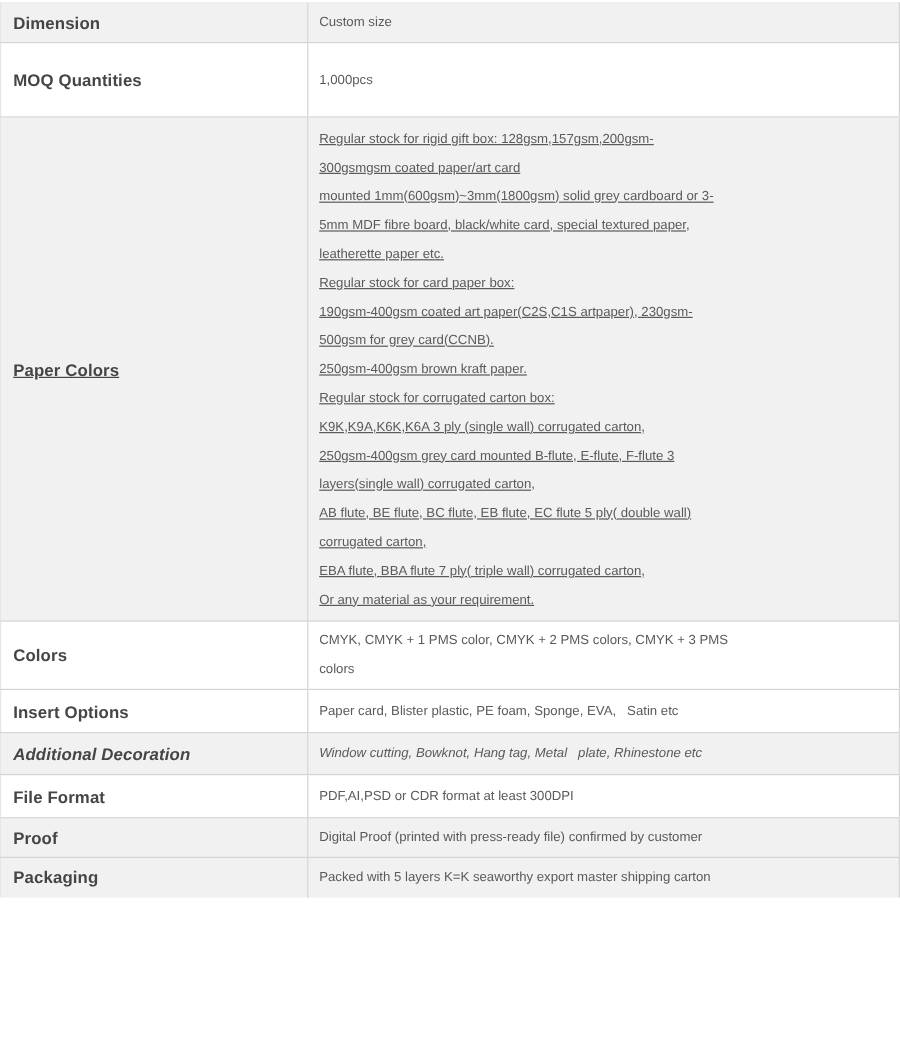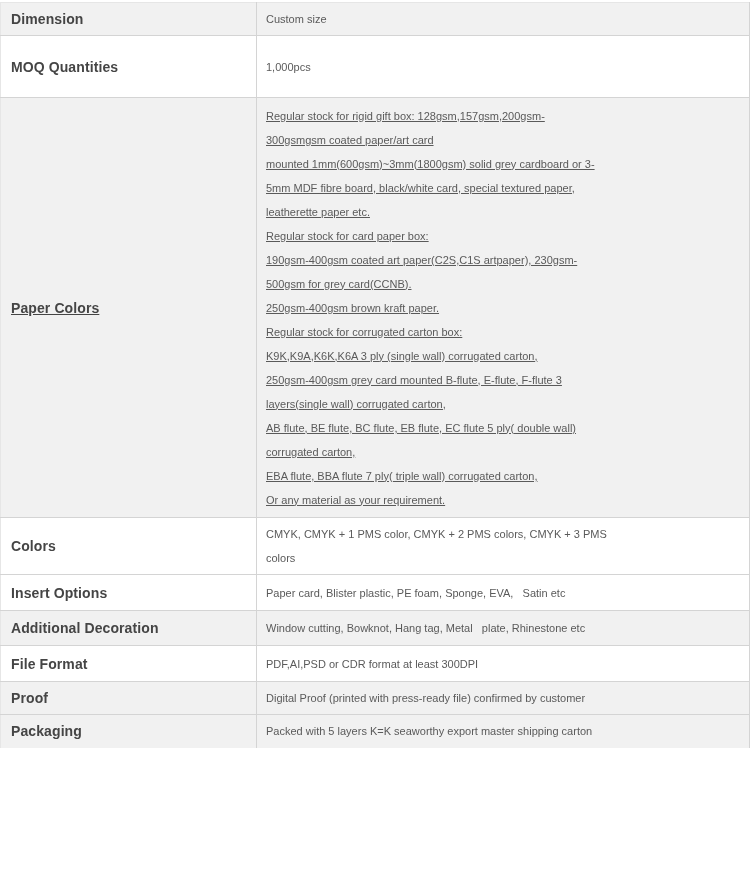--- a/index.html
+++ b/index.html
@@ -48,21 +48,21 @@
   
   tr.shaded td { background: var(--shaded-bg, #f1f1f1); }
   tr.plain  td { background: var(--plain-bg, #ffffff); }
   
   tr.r1  td { height: 32px; }
   tr.r2  td { height: 62px; }
   tr.r3  td { height: 420px; text-decoration: underline; }
   tr.r4  td { height: 54px; }
   tr.r5  td { height: 62px; }
   tr.r6  td { height: 36px; }
-  tr.r7  td { height: 35px; }
+  tr.r7  td { height: 35px; font-style: italic; }
   tr.r8  td { height: 36px; }
   tr.r9  td { height: 32px; }
   tr.r10 td { height: 65px; }
   tr.r11 td { height: 33px; border-bottom: none; }
 </style>
 </head>
 <body>
 
 <div class="page">
   <table class="spec-table">

